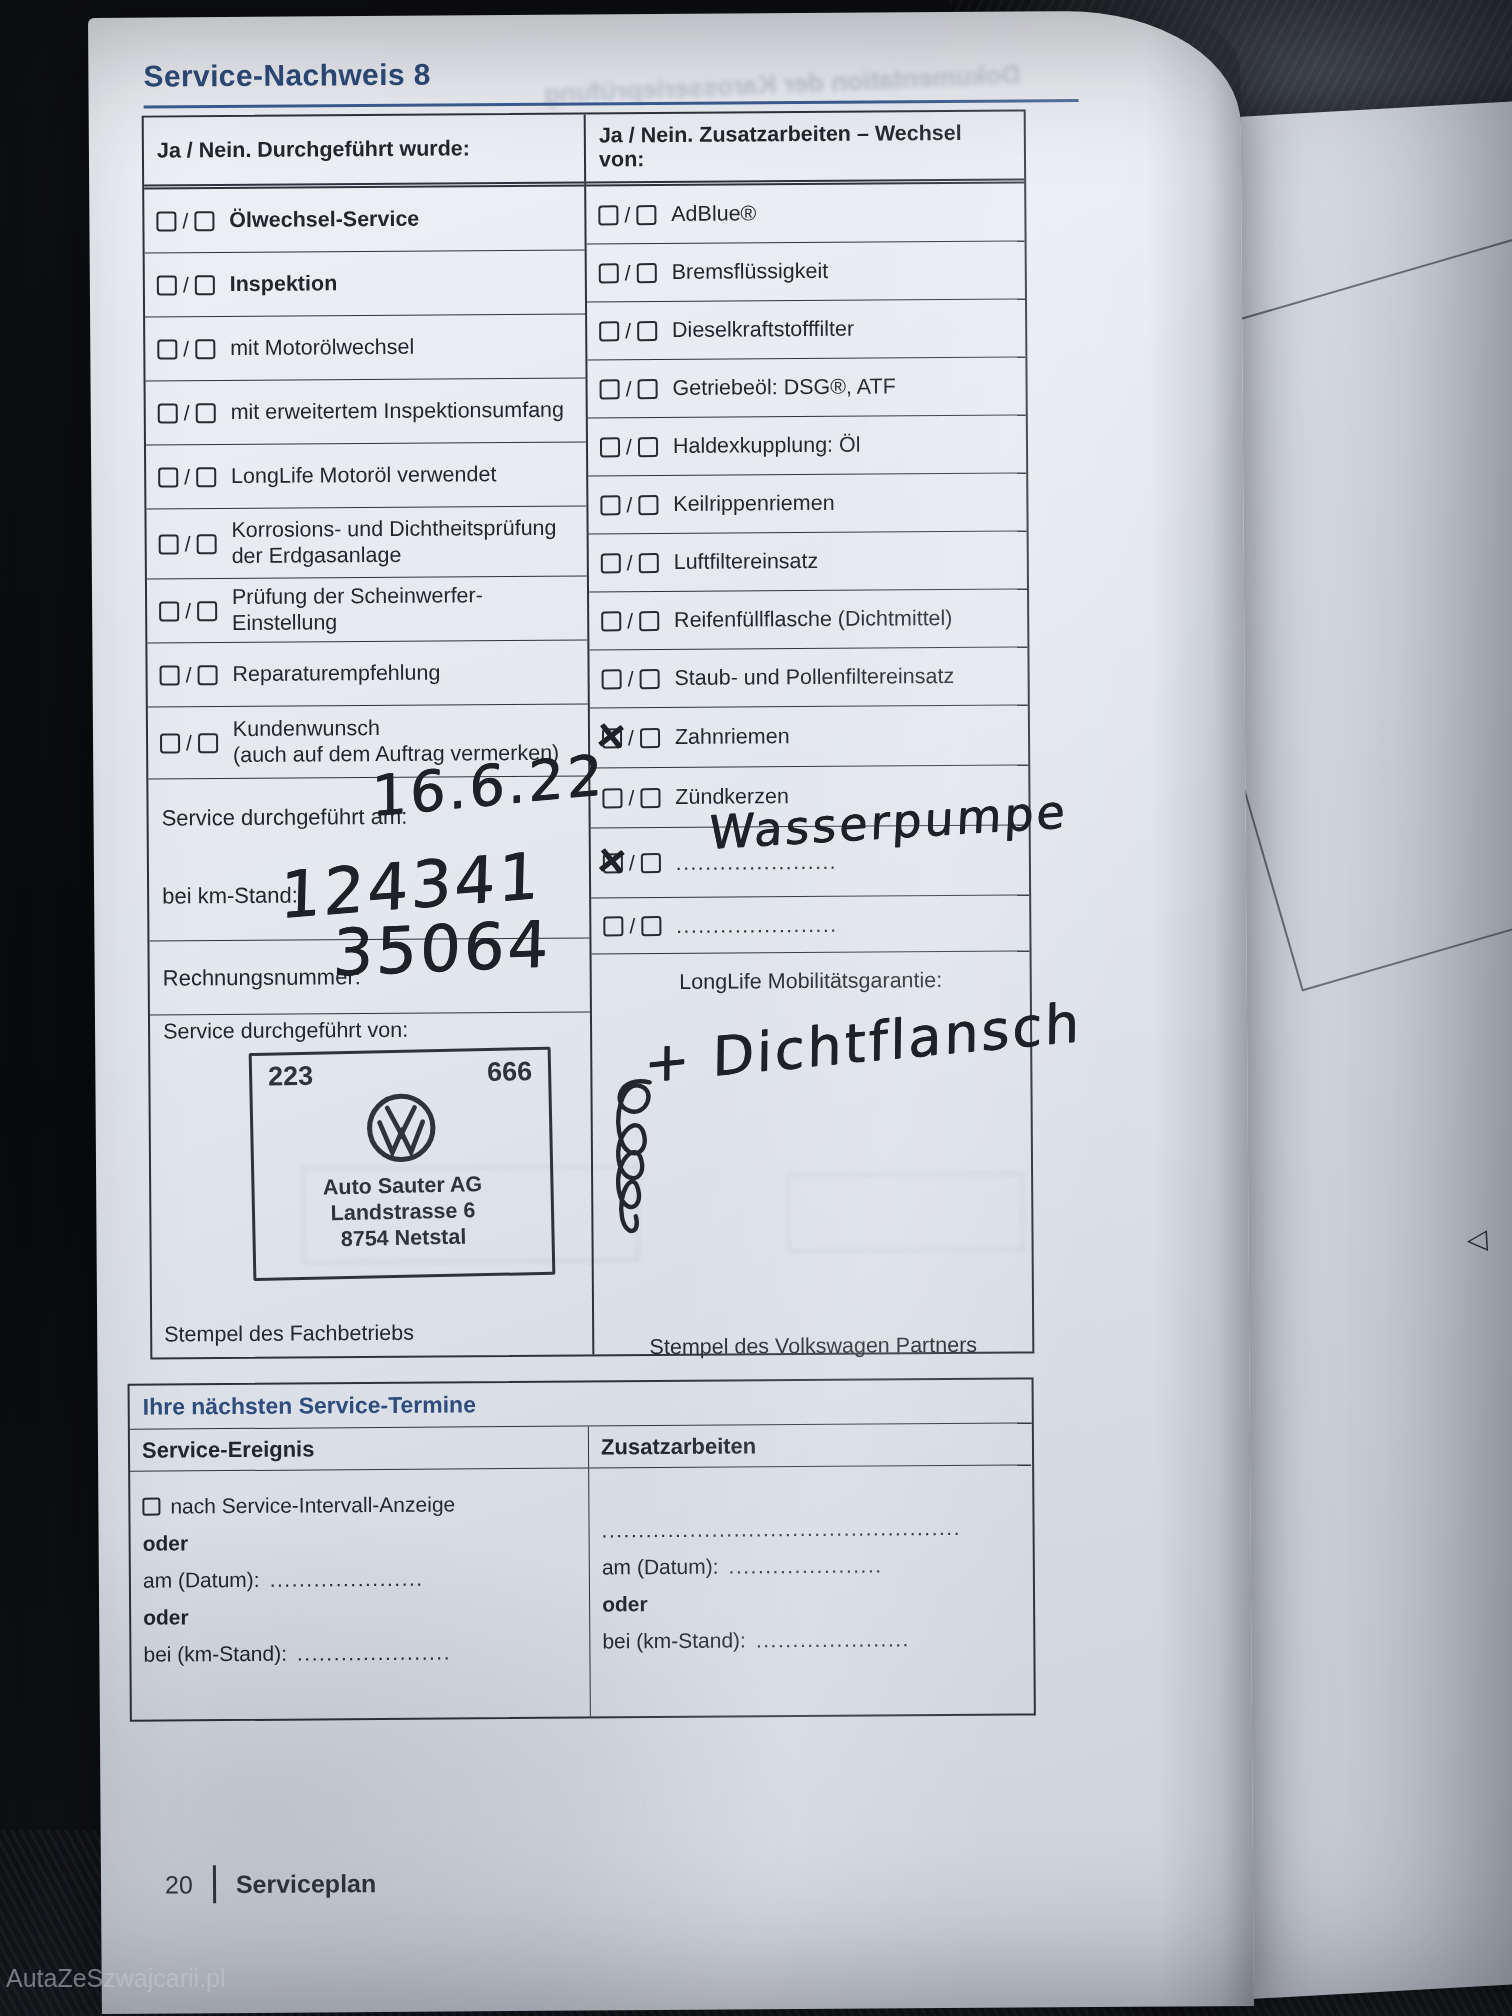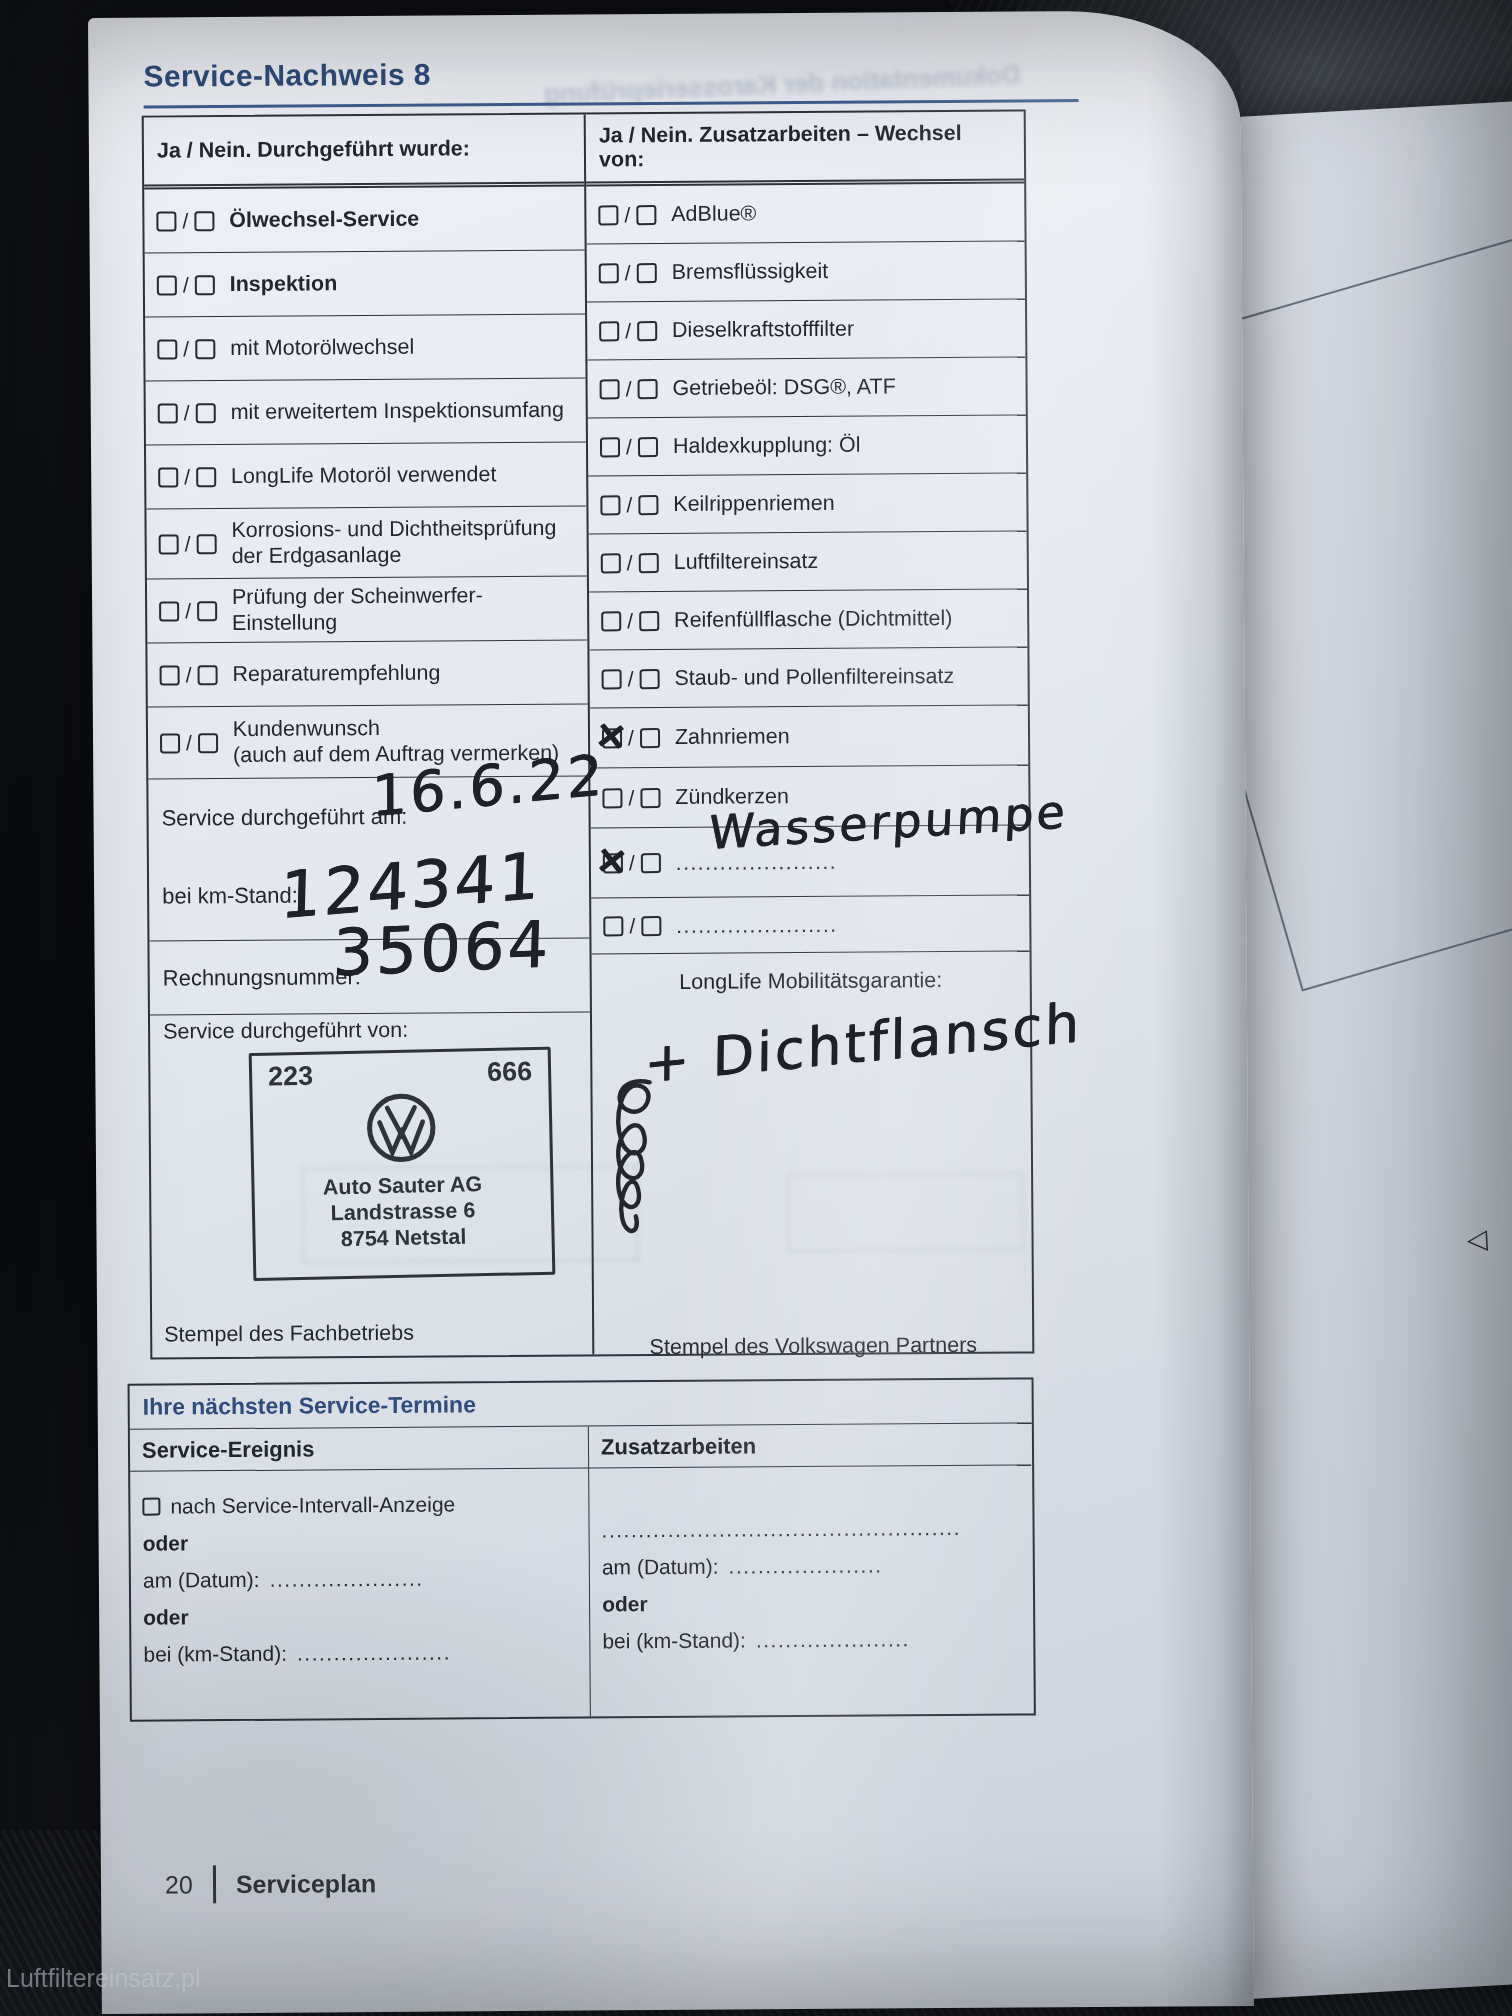--- a/index.html
+++ b/index.html
@@ -429,15 +429,15 @@
     <div class="footer">
       <span>20</span>
       <span class="fsep"></span>
       <span class="bold">Serviceplan</span>
     </div>
 
     <div class="spine"></div>
     <div class="sheen"></div>
   </div>
 
-  <div class="watermark">Luftfiltereinsatz.pl</div>
+  <div class="watermark">AutaZeSzwajcarii.pl</div>
   <div class="vignette"></div>
 </div>
 
 </body></html>

